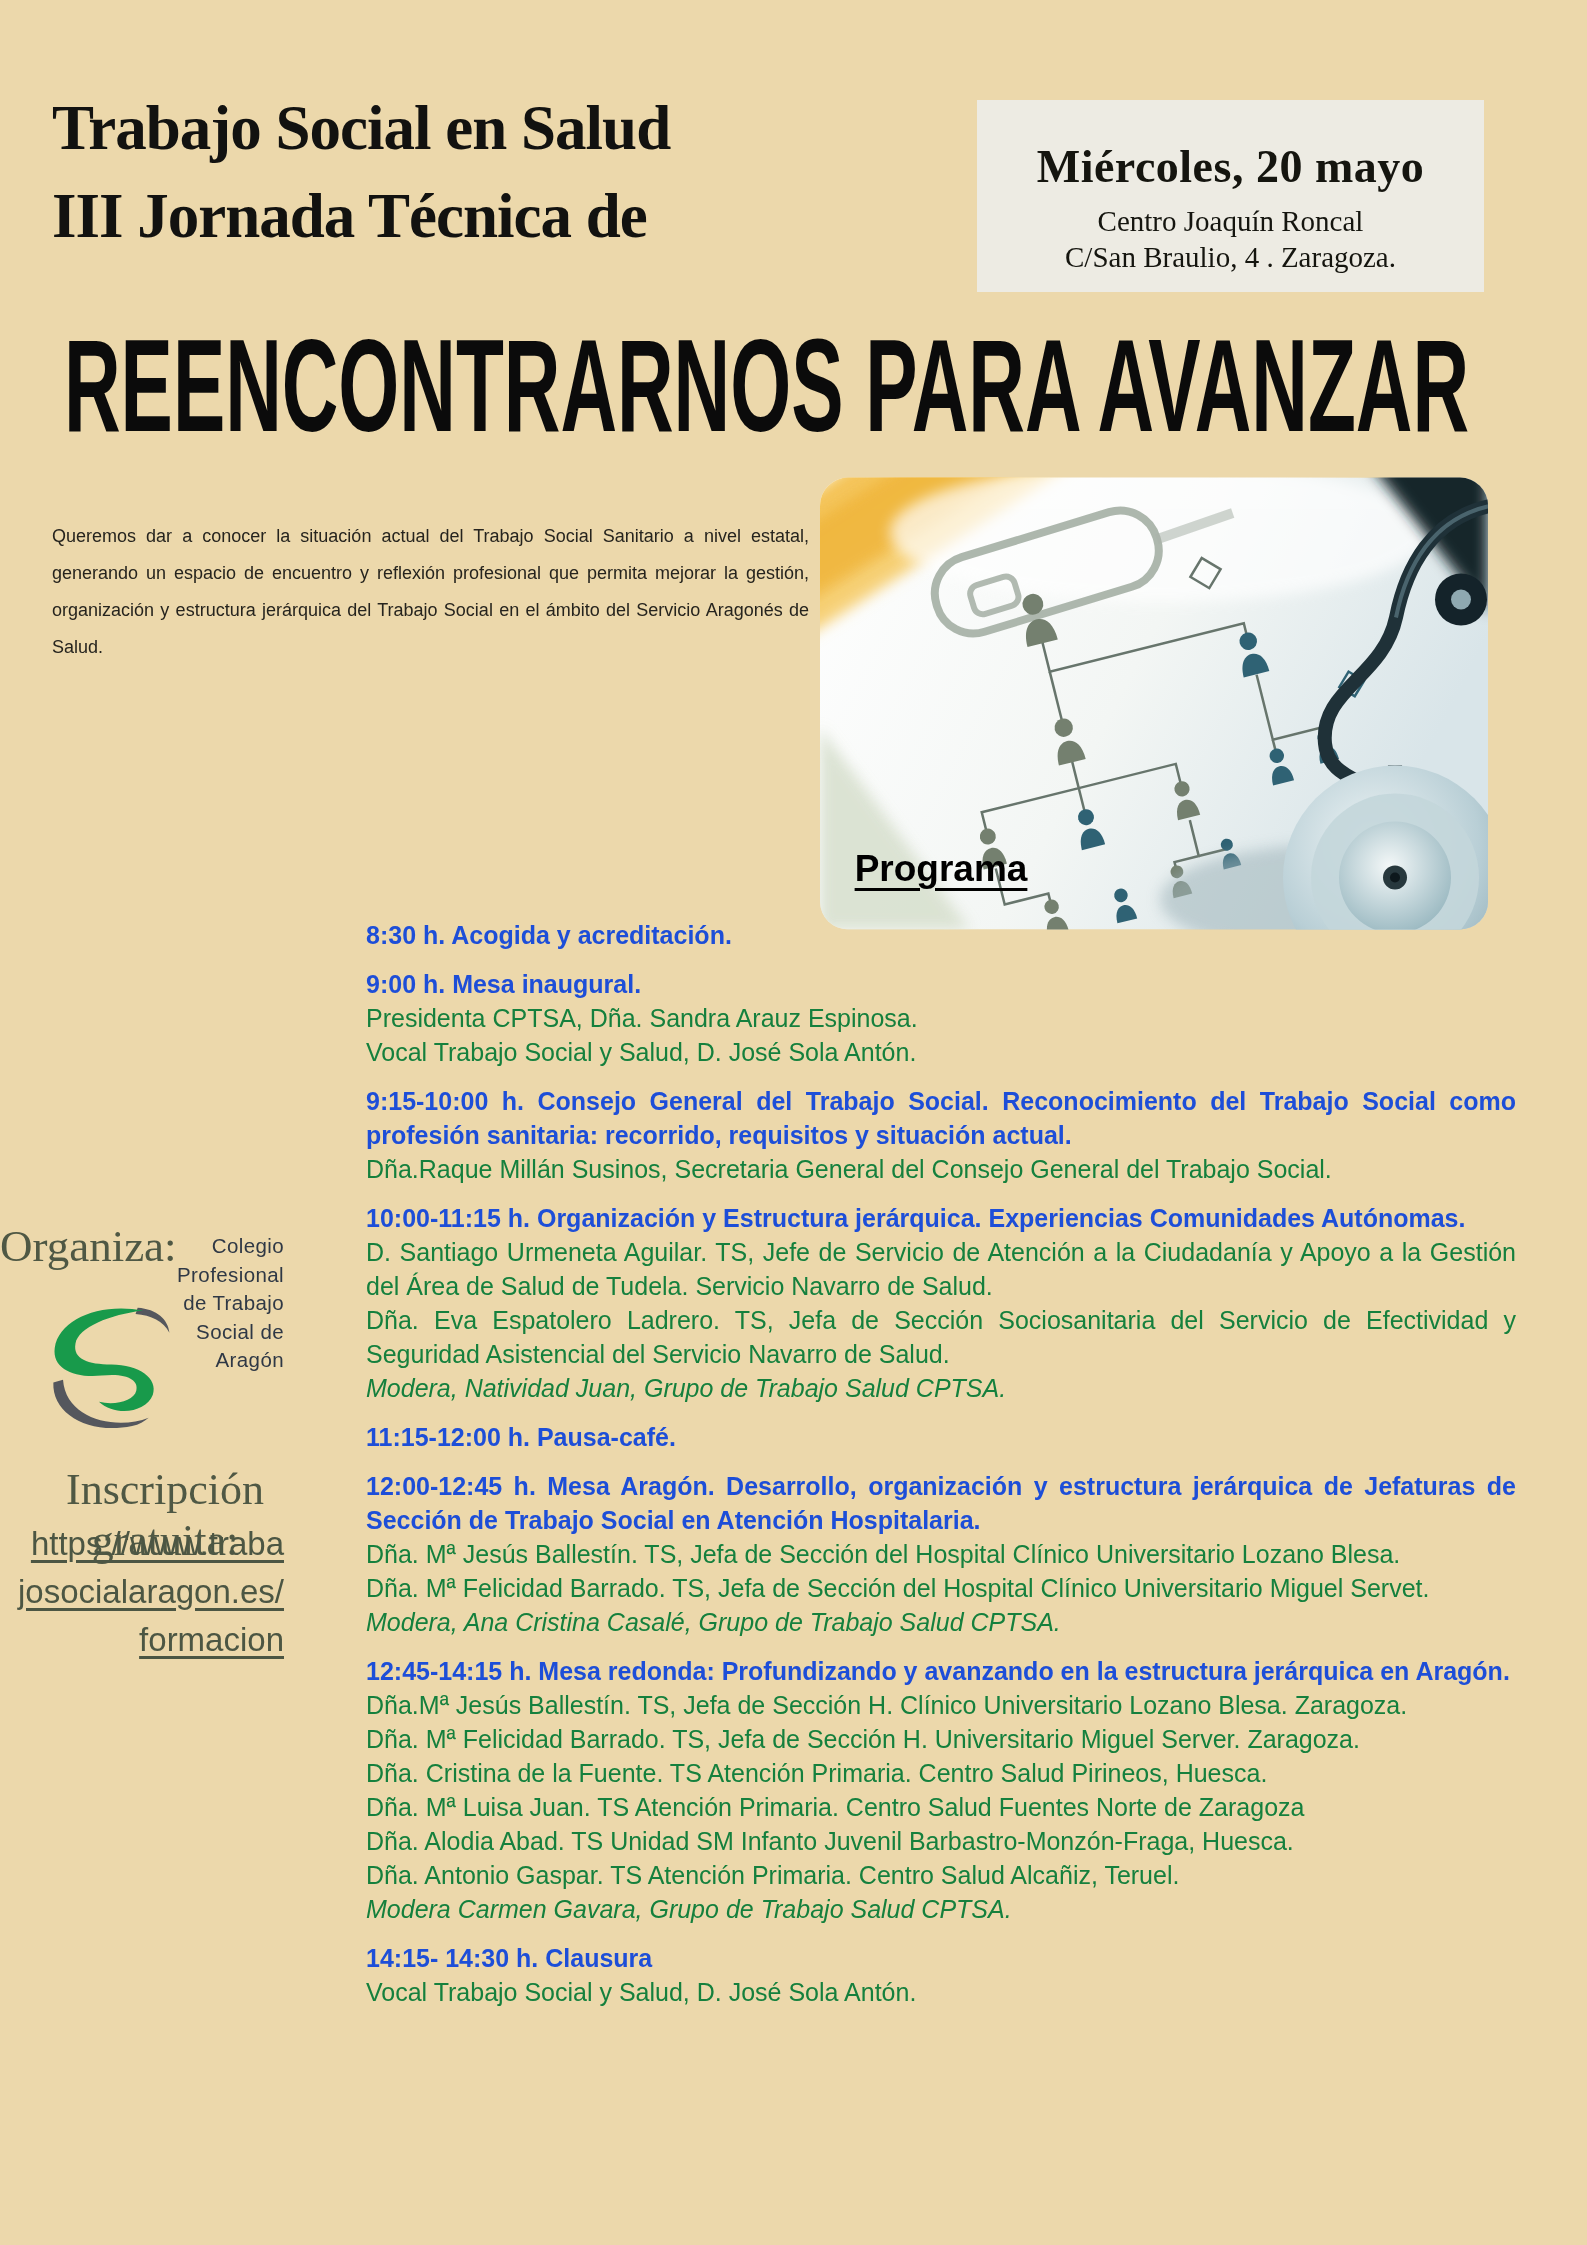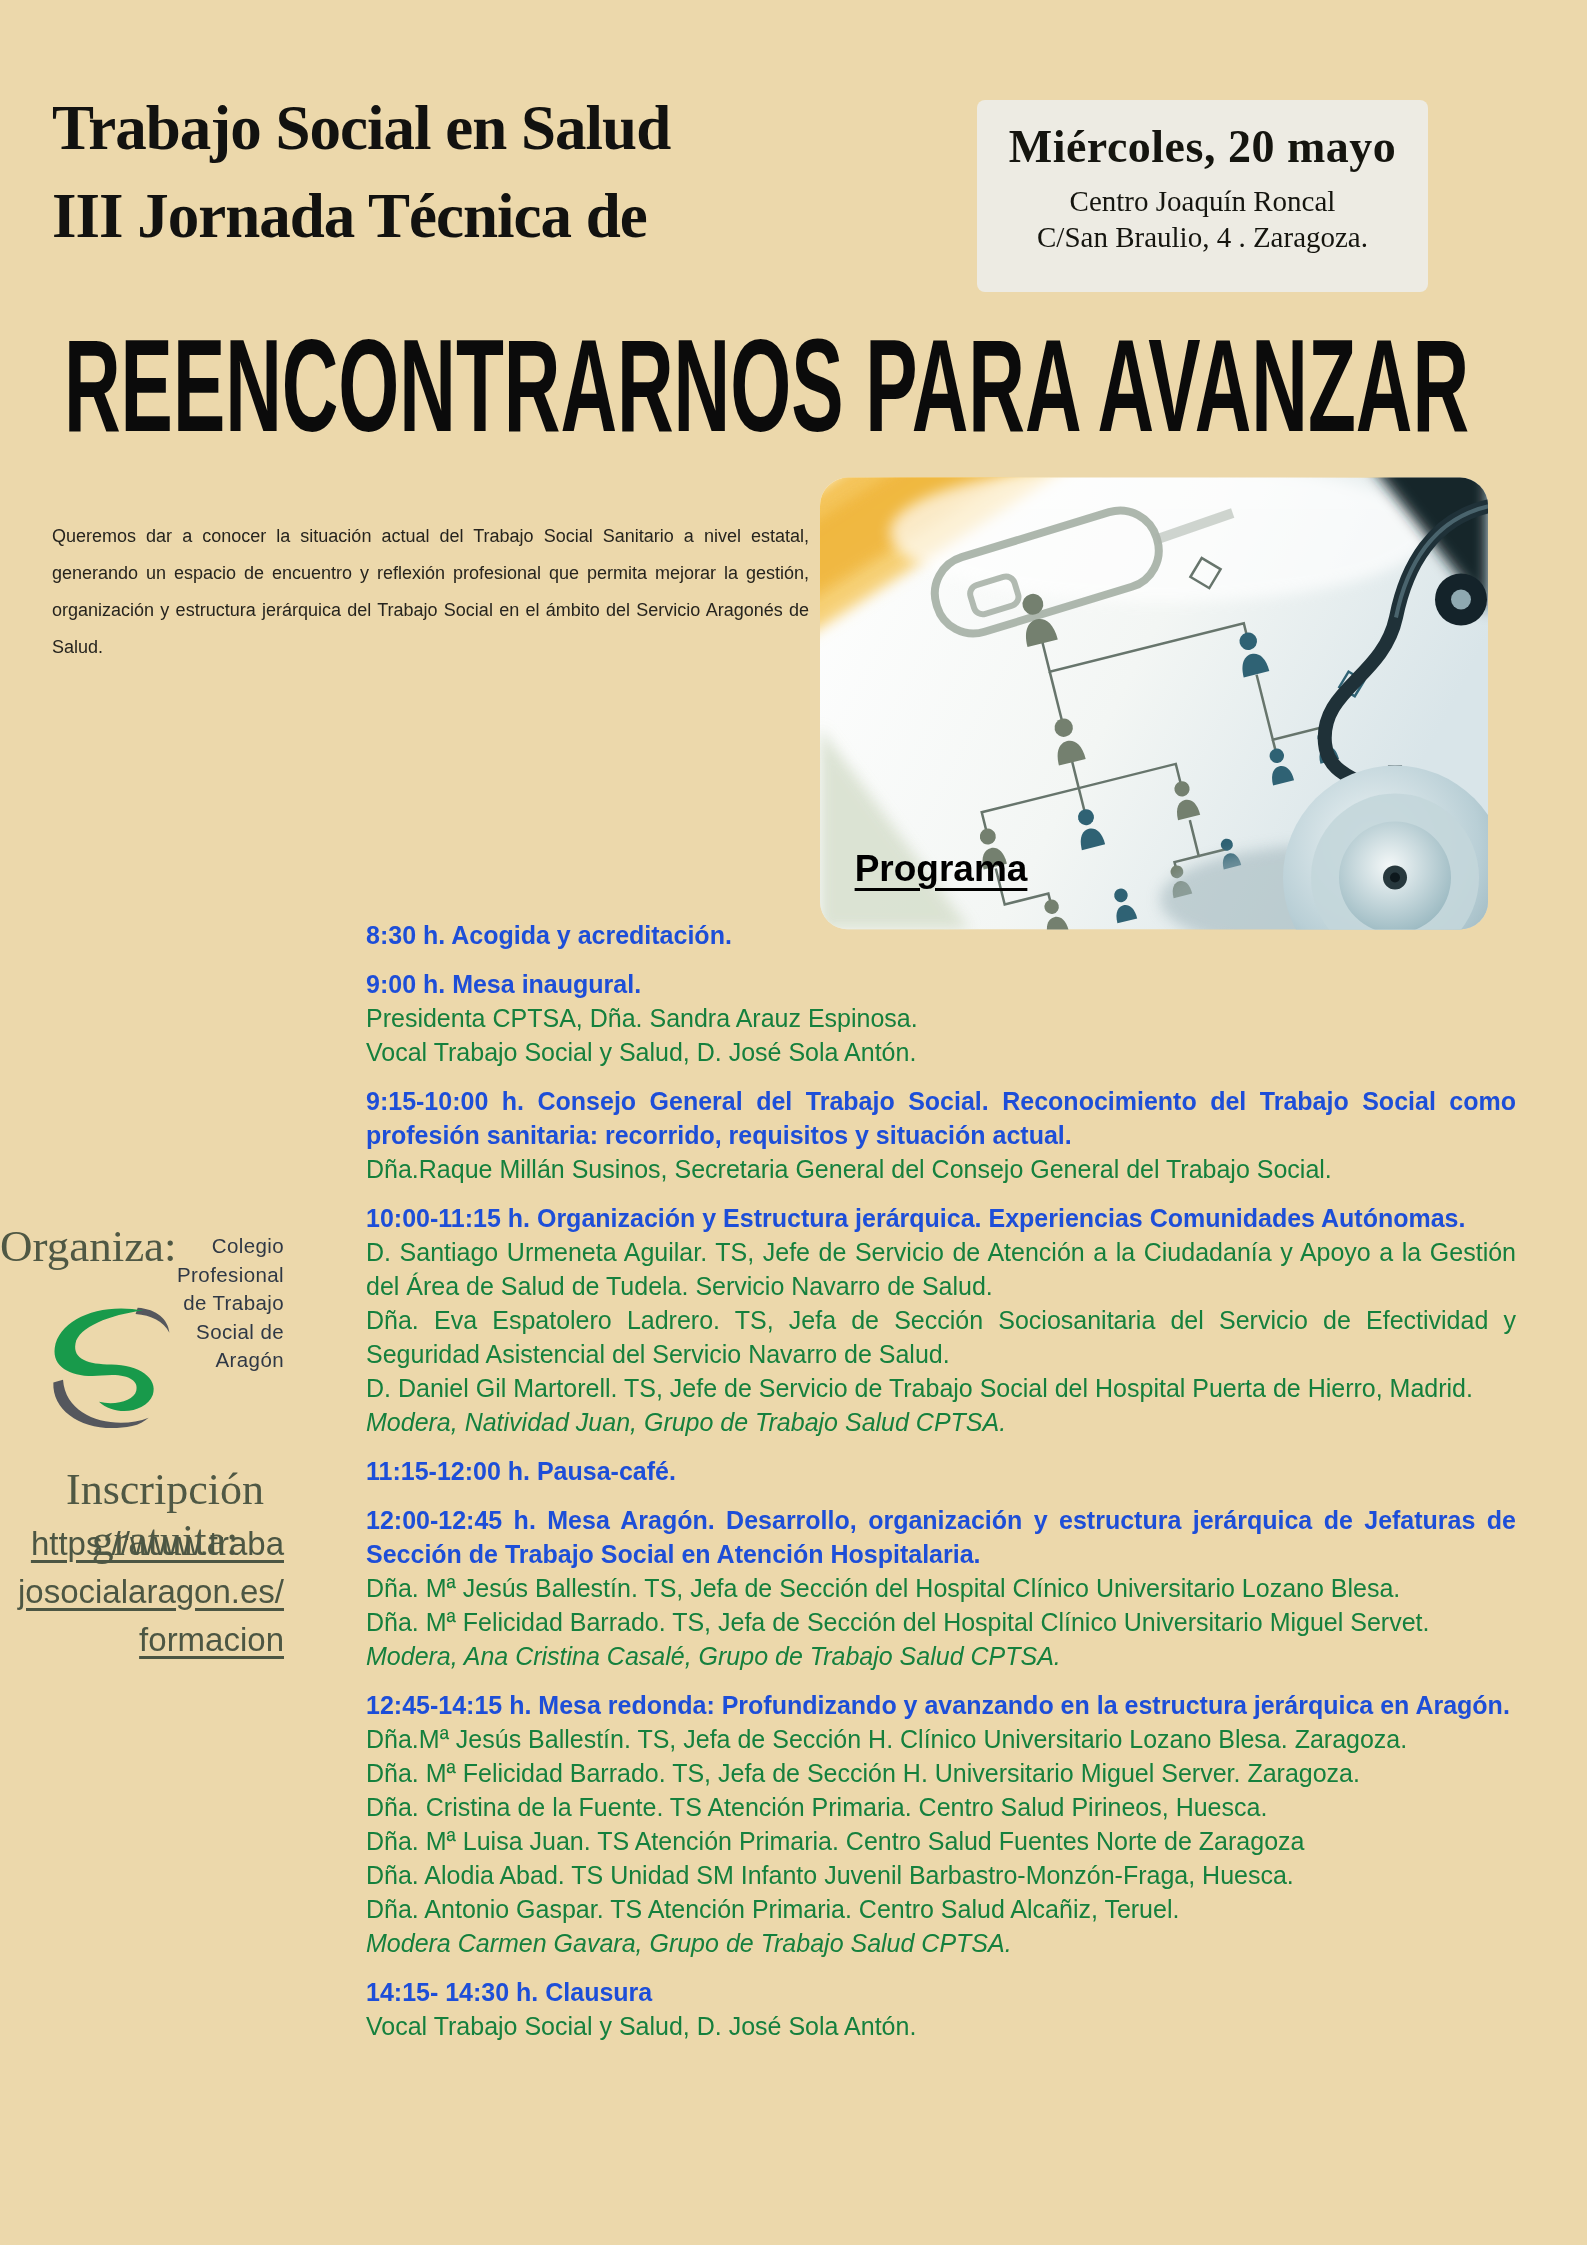--- a/index.html
+++ b/index.html
@@ -8,23 +8,23 @@
     background:#ecd8ab; overflow:hidden;
     font-family:"Liberation Sans", sans-serif; color:#2b2a26;
   }
   
   .page-title{
     position:absolute; left:52px; top:84px; width:930px;
     font-family:"Liberation Serif", serif; font-weight:600;
     font-size:63px; line-height:88px; color:#121210; letter-spacing:-1px;
   }
   .date-box{
-    position:absolute; left:977px; top:100px; width:451px; height:192px;
-    background:#edebe3; box-sizing:border-box; padding-top:20px;
-    text-align:center; font-family:"Liberation Serif", serif; color:#15150f;border-radius:8px;
+    position:absolute; left:977px; top:100px; width:507px; height:192px;
+    background:#edebe3; box-sizing:border-box; padding-top:40px;
+    text-align:center; font-family:"Liberation Serif", serif; color:#15150f;
   }
   .date-box .date{font-size:46px; font-weight:700; letter-spacing:.5px;}
   .date-box .venue{font-size:29px; margin-top:10px; line-height:36px;}
   .date-box .address{font-size:29px; line-height:36px;}
   
   .headline-wrap{position:absolute; left:64px; top:329px; width:1410px; height:120px;}
   .headline-wrap text{
     font-family:"Liberation Sans","DejaVu Sans",sans-serif; font-weight:700; fill:#0b0b0b;
   }
   
@@ -196,21 +196,20 @@
           <p class="line normal">Vocal Trabajo Social y Salud, D. José Sola Antón.</p>
         </div>
         <div class="section">
           <p class="line bold">9:15-10:00 h. Consejo General del Trabajo Social. Reconocimiento del Trabajo Social como profesión sanitaria: recorrido, requisitos y situación actual.</p>
           <p class="line normal">Dña.Raque Millán Susinos, Secretaria General del Consejo General del Trabajo Social.</p>
         </div>
         <div class="section">
           <p class="line bold">10:00-11:15 h. Organización y Estructura jerárquica. Experiencias Comunidades Autónomas.</p>
           <p class="line normal">D. Santiago Urmeneta Aguilar. TS, Jefe de Servicio de Atención a la Ciudadanía y Apoyo a la Gestión del Área de Salud de Tudela. Servicio Navarro de Salud.</p>
           <p class="line normal">Dña. Eva Espatolero Ladrero. TS, Jefa de Sección Sociosanitaria del Servicio de Efectividad y Seguridad Asistencial del Servicio Navarro de Salud.</p>
-          <p class="line normal">D. Daniel Gil Martorell. TS, Jefe de Servicio de Trabajo Social del Hospital Puerta de Hierro, Madrid.</p>
           <p class="line italic">Modera, Natividad Juan, Grupo de Trabajo Salud CPTSA.</p>
         </div>
         <div class="section">
           <p class="line bold">11:15-12:00 h. Pausa-café.</p>
         </div>
         <div class="section">
           <p class="line bold">12:00-12:45 h. Mesa Aragón. Desarrollo, organización y estructura jerárquica de Jefaturas de Sección de Trabajo Social en Atención Hospitalaria.</p>
           <p class="line normal">Dña. Mª Jesús Ballestín. TS, Jefa de Sección del Hospital Clínico Universitario Lozano Blesa.</p>
           <p class="line normal">Dña. Mª Felicidad Barrado. TS, Jefa de Sección del Hospital Clínico Universitario Miguel Servet.</p>
           <p class="line italic">Modera, Ana Cristina Casalé, Grupo de Trabajo Salud CPTSA.</p>

